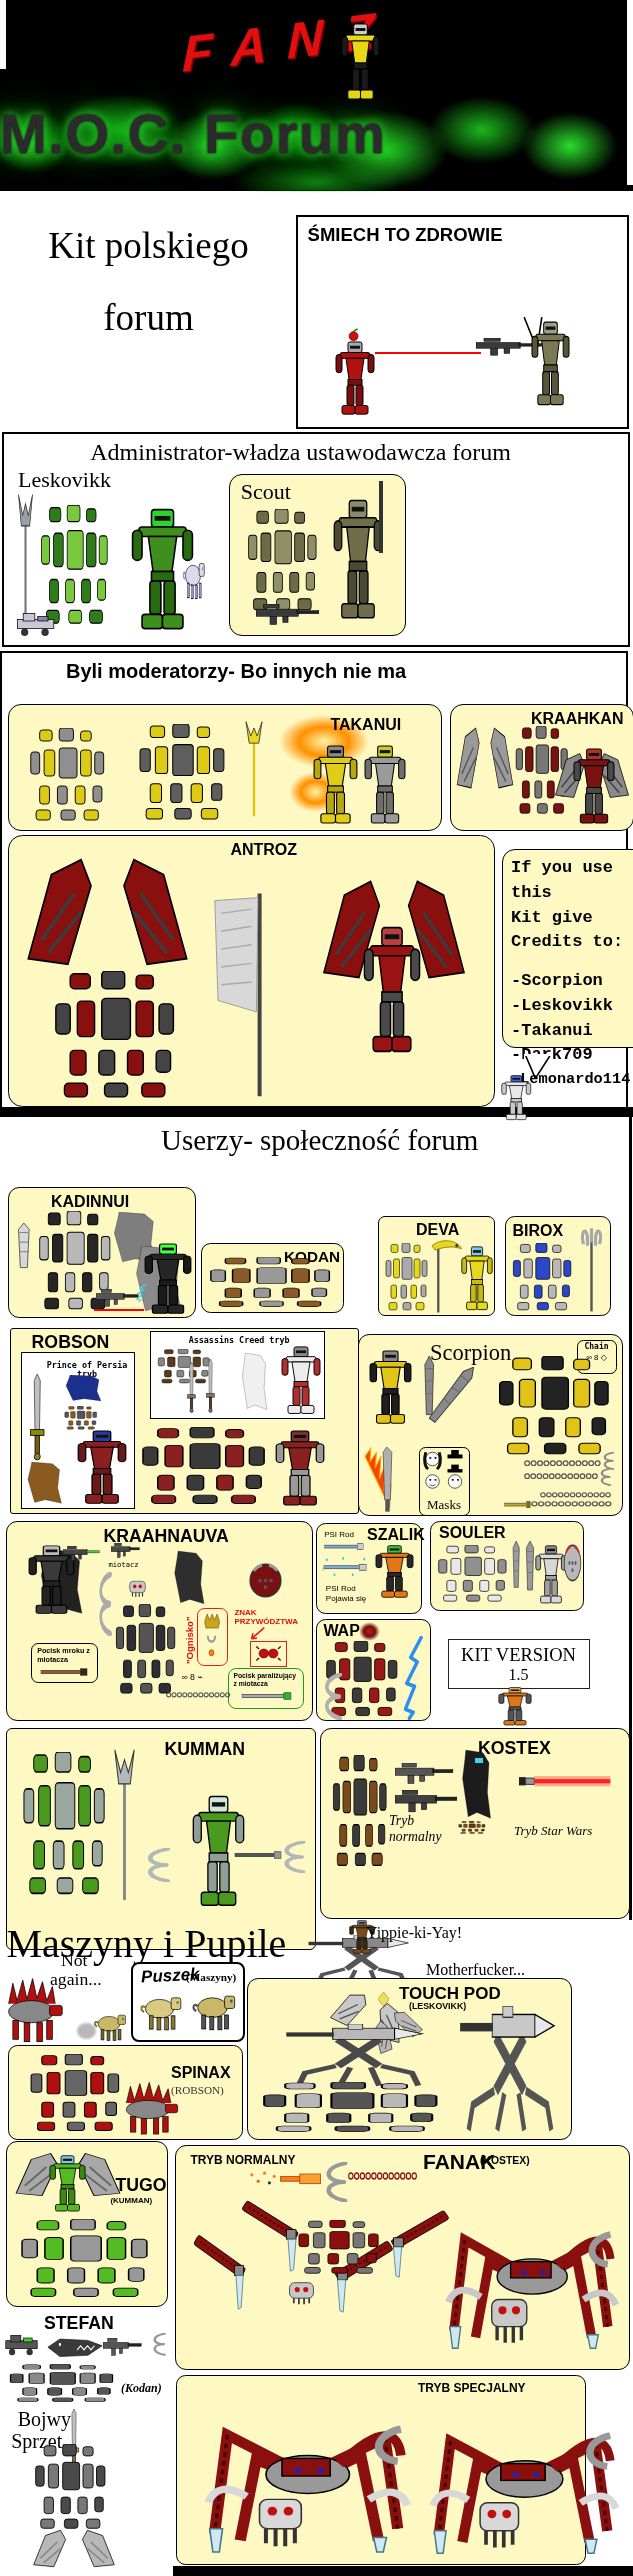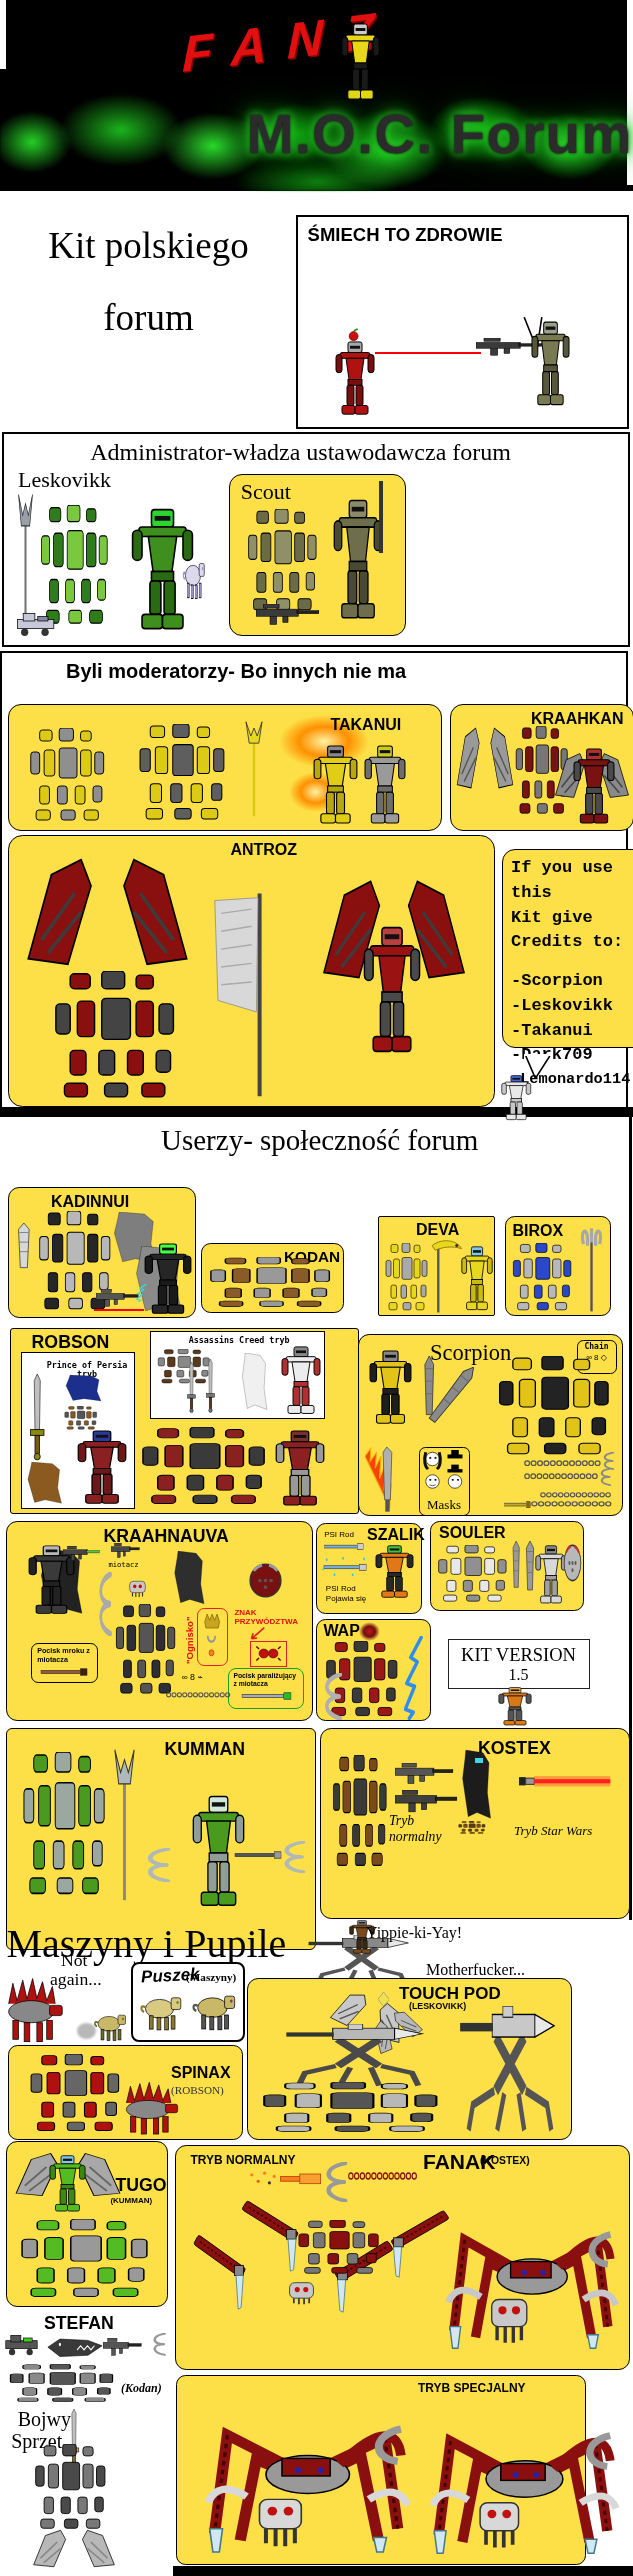--- a/index.html
+++ b/index.html
@@ -1,40 +1,40 @@
 <!DOCTYPE html>
 <html style="font-size:13px"><head>
 <meta charset="utf-8">
 <style>
   html,body{margin:0;padding:0;background:#fff}
   .page{position:relative;width:633px;height:2576px;background:#fff;overflow:hidden;
         font-family:"Liberation Sans",sans-serif;color:#000}
   .abs{position:absolute}
-  .rbox{position:absolute;border:1.6px solid #000;border-radius:11.2px;background:#fde047;box-sizing:border-box}
+  .rbox{position:absolute;border:1.6px solid #000;border-radius:11.2px;background:#fef9c3;box-sizing:border-box}
   .sbox{position:absolute;border:1.6px solid #000;background:#fff;box-sizing:border-box}
   .lbl{position:absolute;font-weight:bold;white-space:nowrap;line-height:1.05}
   .serif{font-family:"Liberation Serif",serif}
   .mono{font-family:"DejaVu Sans Mono",monospace}
   .it{font-style:italic}
   .ctr{text-align:center}
   .red{color:#e01010}
   .sprite{position:absolute}
   .sprite svg{display:block;width:100%;height:100%}
   .bar{position:absolute;background:#000}
   .flames{position:absolute;left:0;top:74px;width:633px;height:117px;filter:blur(0.8px);
     background:
      radial-gradient(56px 44px at 32px 68px,  rgba(40,220,40,.95), rgba(0,120,0,0) 70%),
      radial-gradient(88px 52px at 121px 56px, rgba(30,200,30,.9),  rgba(0,120,0,0) 70%),
      radial-gradient(72px 48px at 213px 72px,  rgba(45,230,45,.95), rgba(0,120,0,0) 70%),
      radial-gradient(64px 44px at 297px 60px,  rgba(25,190,25,.85), rgba(0,120,0,0) 70%),
      radial-gradient(88px 56px at 386px 76px, rgba(40,225,40,.95), rgba(0,120,0,0) 70%),
      radial-gradient(76px 48px at 482px 56px,  rgba(30,205,30,.9),  rgba(0,120,0,0) 70%),
      radial-gradient(68px 48px at 570px 72px,  rgba(45,235,45,.95), rgba(0,120,0,0) 70%),
      radial-gradient(112px 32px at 317px 108px,rgba(20,160,20,.8),  rgba(0,120,0,0) 75%)}
-  .glowtitle{position:absolute;left:0;top:101px;width:633px;text-align:right;
+  .glowtitle{position:absolute;left:0;top:101px;width:633px;text-align:left;
     font-weight:bold;font-size:56px;letter-spacing:1.6px;color:#2b2b2b;
     text-shadow:0 0 3.2px #000,0 0 8px #34e034,0 0 17.7px #1fc21f,0 0 35px #0a9a0a}
   .fanz{position:absolute;left:181px;top:4.8px;width:337px;font-weight:bold;font-style:italic;
     font-size:50px;letter-spacing:21px;color:#e01010;transform:rotate(-7deg) skewX(-8deg);
     text-shadow:1.6px 1.6px 0 #8a0000}
   .vert{transform:rotate(-90deg);transform-origin:left top}
 </style>
 </head>
 <body>
 
@@ -569,21 +569,21 @@
           <rect x="32" y="58" width="11" height="18" rx="3" fill="#999999" stroke="#000"></rect>
           <rect x="52" y="58" width="11" height="18" rx="3" fill="#8a5a28" stroke="#000"></rect>
           <rect x="72" y="58" width="10" height="16" rx="3" fill="#999999" stroke="#000"></rect>
           <rect x="8" y="82" width="16" height="10" rx="3" fill="#8a5a28" stroke="#000"></rect>
           <rect x="36" y="82" width="16" height="10" rx="3" fill="#999999" stroke="#000"></rect>
           <rect x="62" y="82" width="16" height="10" rx="3" fill="#8a5a28" stroke="#000"></rect>
         </svg>
       </div>
   </div>
 
-  <div class="rbox" style="left:378px;top:1216px;width:117px;height:100px;border-radius:2px">
+  <div class="rbox" style="left:378px;top:1216px;width:117px;height:100px;border-radius:7px">
     <div class="lbl" style="left:37px;top:4.8px;font-size:16px">DEVA</div>
     <div class="sprite" style="left:6.4px;top:26px;width:45px;height:69px">
         <svg xmlns="http://www.w3.org/2000/svg" viewBox="0 0 90 95" preserveAspectRatio="none">
           <rect x="12" y="2" width="14" height="11" rx="3" fill="#e6d81c" stroke="#000"></rect>
           <rect x="34" y="0" width="16" height="13" rx="3" fill="#aaaaaa" stroke="#000"></rect>
           <rect x="58" y="3" width="12" height="10" rx="3" fill="#e6d81c" stroke="#000"></rect>
           <rect x="2" y="24" width="10" height="22" rx="3" fill="#aaaaaa" stroke="#000"></rect>
           <rect x="17" y="22" width="12" height="26" rx="3" fill="#e6d81c" stroke="#000"></rect>
           <rect x="34" y="20" width="20" height="30" rx="3" fill="#aaaaaa" stroke="#000"></rect>
           <rect x="58" y="22" width="12" height="26" rx="3" fill="#e6d81c" stroke="#000"></rect>

